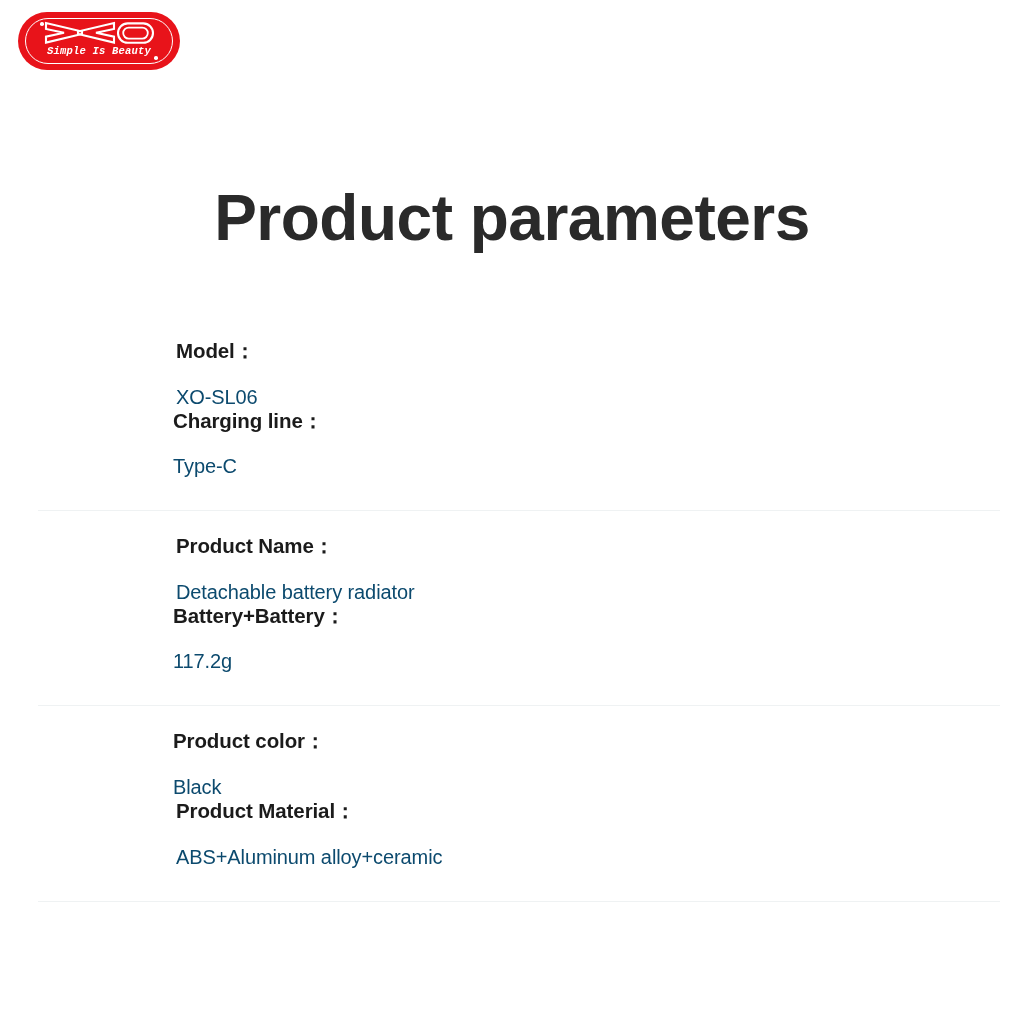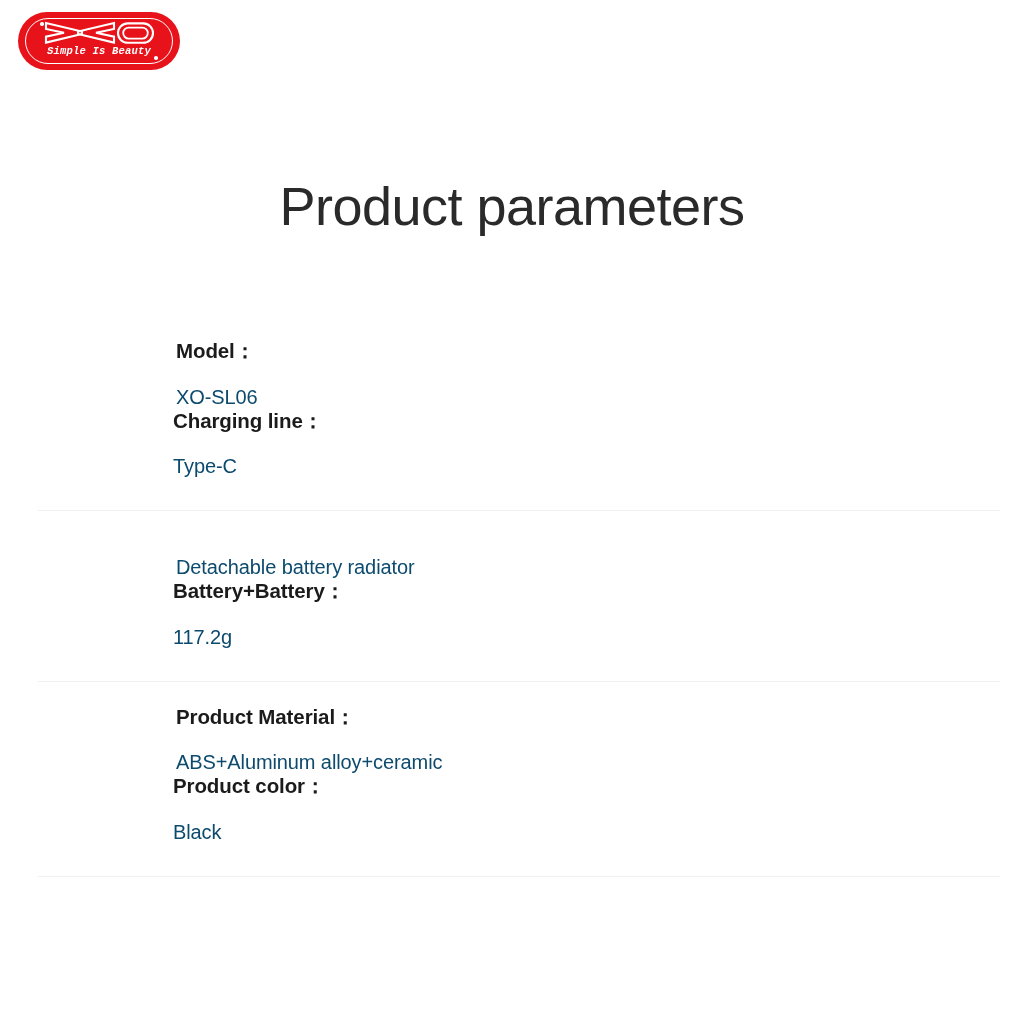--- a/index.html
+++ b/index.html
@@ -73,22 +73,22 @@
     white-space: nowrap;
   }
 
   
   .page-title {
     position: absolute;
     left: 0;
     right: 0;
     top: 139px;
     text-align: center;
-    font-size: 54px;
-    font-weight: 400;
+    font-size: 64px;
+    font-weight: 700;
     letter-spacing: -0.5px;
     color: #2a2a2a;
     line-height: 1.15;
   }
 
   
   .spec-table {
     position: absolute;
     left: 38px;
     top: 316px;
@@ -164,33 +164,34 @@
       <div class="spec-value">XO-SL06</div>
     </div>
     <div class="spec-cell right">
       <div class="spec-label">Charging line：</div>
       <div class="spec-value">Type-C</div>
     </div>
   </div>
 
   <div class="spec-row">
     <div class="spec-cell left">
+      <div class="spec-label">Product Name：</div>
       <div class="spec-value">Detachable battery radiator</div>
     </div>
     <div class="spec-cell right">
       <div class="spec-label">Battery+Battery：</div>
       <div class="spec-value">117.2g</div>
     </div>
   </div>
 
   <div class="spec-row">
+    <div class="spec-cell right">
+      <div class="spec-label">Product color：</div>
+      <div class="spec-value">Black</div>
+    </div>
     <div class="spec-cell left">
       <div class="spec-label">Product Material：</div>
       <div class="spec-value">ABS+Aluminum alloy+ceramic</div>
-    </div>
-    <div class="spec-cell right">
-      <div class="spec-label">Product color：</div>
-      <div class="spec-value">Black</div>
     </div>
   </div>
 
 
 </div>
 
 </body></html>

